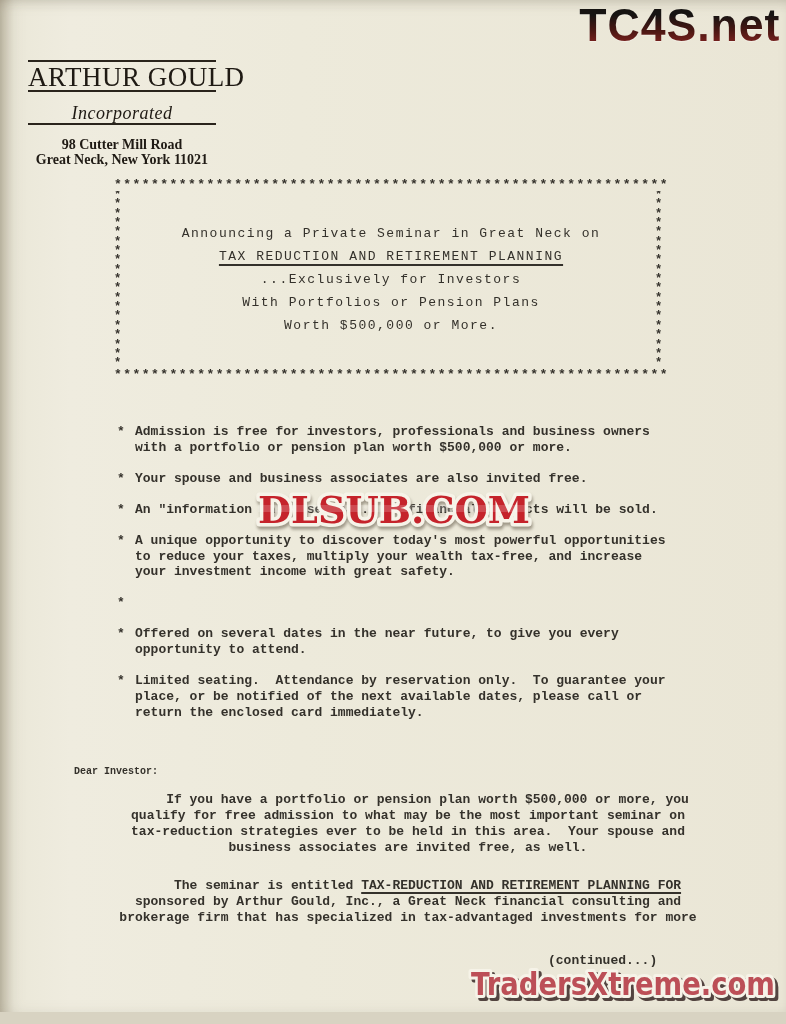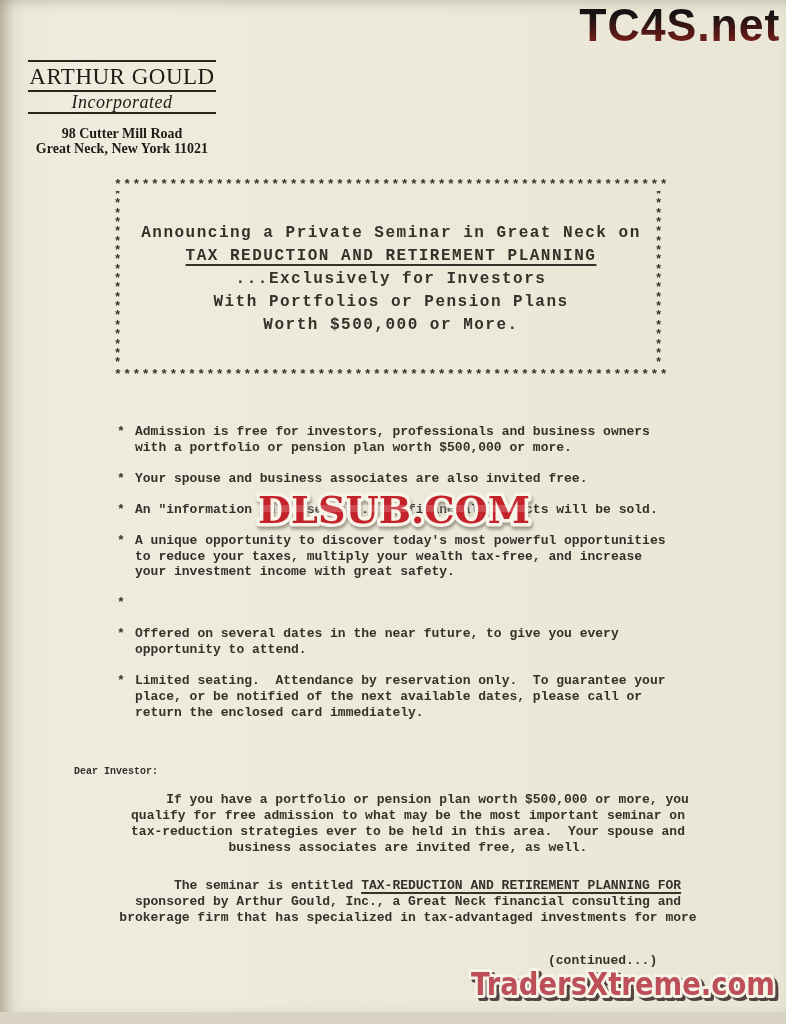--- a/index.html
+++ b/index.html
@@ -19,33 +19,33 @@
     font-weight:700; font-size:46px; letter-spacing:1px; line-height:1;
     background:linear-gradient(180deg,#161412 28%, #4a1713 62%, #842320 95%);
     -webkit-background-clip:text; background-clip:text; color:transparent;
     transform:scaleX(.97); transform-origin:right top;
     filter:drop-shadow(0 1px 0 rgba(255,255,255,.35));
   }
   
   .letterhead{ position:absolute; left:28px; top:60px; width:188px; text-align:center;
     font-family:"Liberation Serif","DejaVu Serif",serif; color:#1f1a14;}
   .lh-rule{ height:2px; background:#2a241c; margin:0; }
-  .lh-name{ font-size:23px; letter-spacing:.5px; line-height:26px; margin-top:2px; white-space:nowrap;}
-  .lh-sub{ font-style:italic; font-size:18px; line-height:19px; margin-top:1px; letter-spacing:.5px;font-family:Liberation Serif, serif;}
+  .lh-name{ font-size:27px; letter-spacing:.5px; line-height:26px; margin-top:2px; white-space:nowrap;}
+  .lh-sub{ font-style:italic; font-size:18px; line-height:19px; margin-top:12px; letter-spacing:.5px;font-family:Liberation Serif, serif;}
   .lh-addr{ font-weight:700; font-size:14px; line-height:15px; margin-top:12px; white-space:nowrap;}
   
   .starbox{ position:absolute; left:114px; top:178px; width:554px; height:203px; font-weight:700;}
   .star-row{ position:absolute; left:0; right:0; font-size:13px; line-height:13px;
     letter-spacing:1.45px; white-space:nowrap; overflow:hidden;}
   .star-row.top{ top:0;} .star-row.bottom{ bottom:0;}
   .star-col{ position:absolute; top:13px; bottom:13px; width:13px; white-space:pre;
     font-size:12px; line-height:9.35px; overflow:hidden;}
   .star-col.left{ left:0;} .star-col.right{ right:0;}
   .box-lines{ position:absolute; left:14px; right:14px; top:44px; text-align:center;}
-  .box-line{ font-size:16px; font-weight:700; letter-spacing:1.5px; line-height:23px; white-space:nowrap;}
+  .box-line{ font-size:13px; font-weight:400; letter-spacing:1.5px; line-height:23px; white-space:nowrap;}
   .box-line.u{ text-decoration:underline; text-decoration-thickness:1.5px; text-underline-offset:3.5px;}
   
   .bullets{ position:absolute; left:117px; top:424px; width:560px;}
   .bullet{ display:flex; margin-bottom:15px; font-size:13px; font-weight:700; line-height:15.9px;}
   .bullet .mark{ width:18px; flex:0 0 18px;}
   .bullet .btext{ white-space:pre;}
   
   .salutation{ position:absolute; left:74px; top:766px; font-size:10px; font-weight:700;}
   .paras{ position:absolute; left:88px; top:792px; width:640px;}
   .para{ margin-bottom:22px;}

